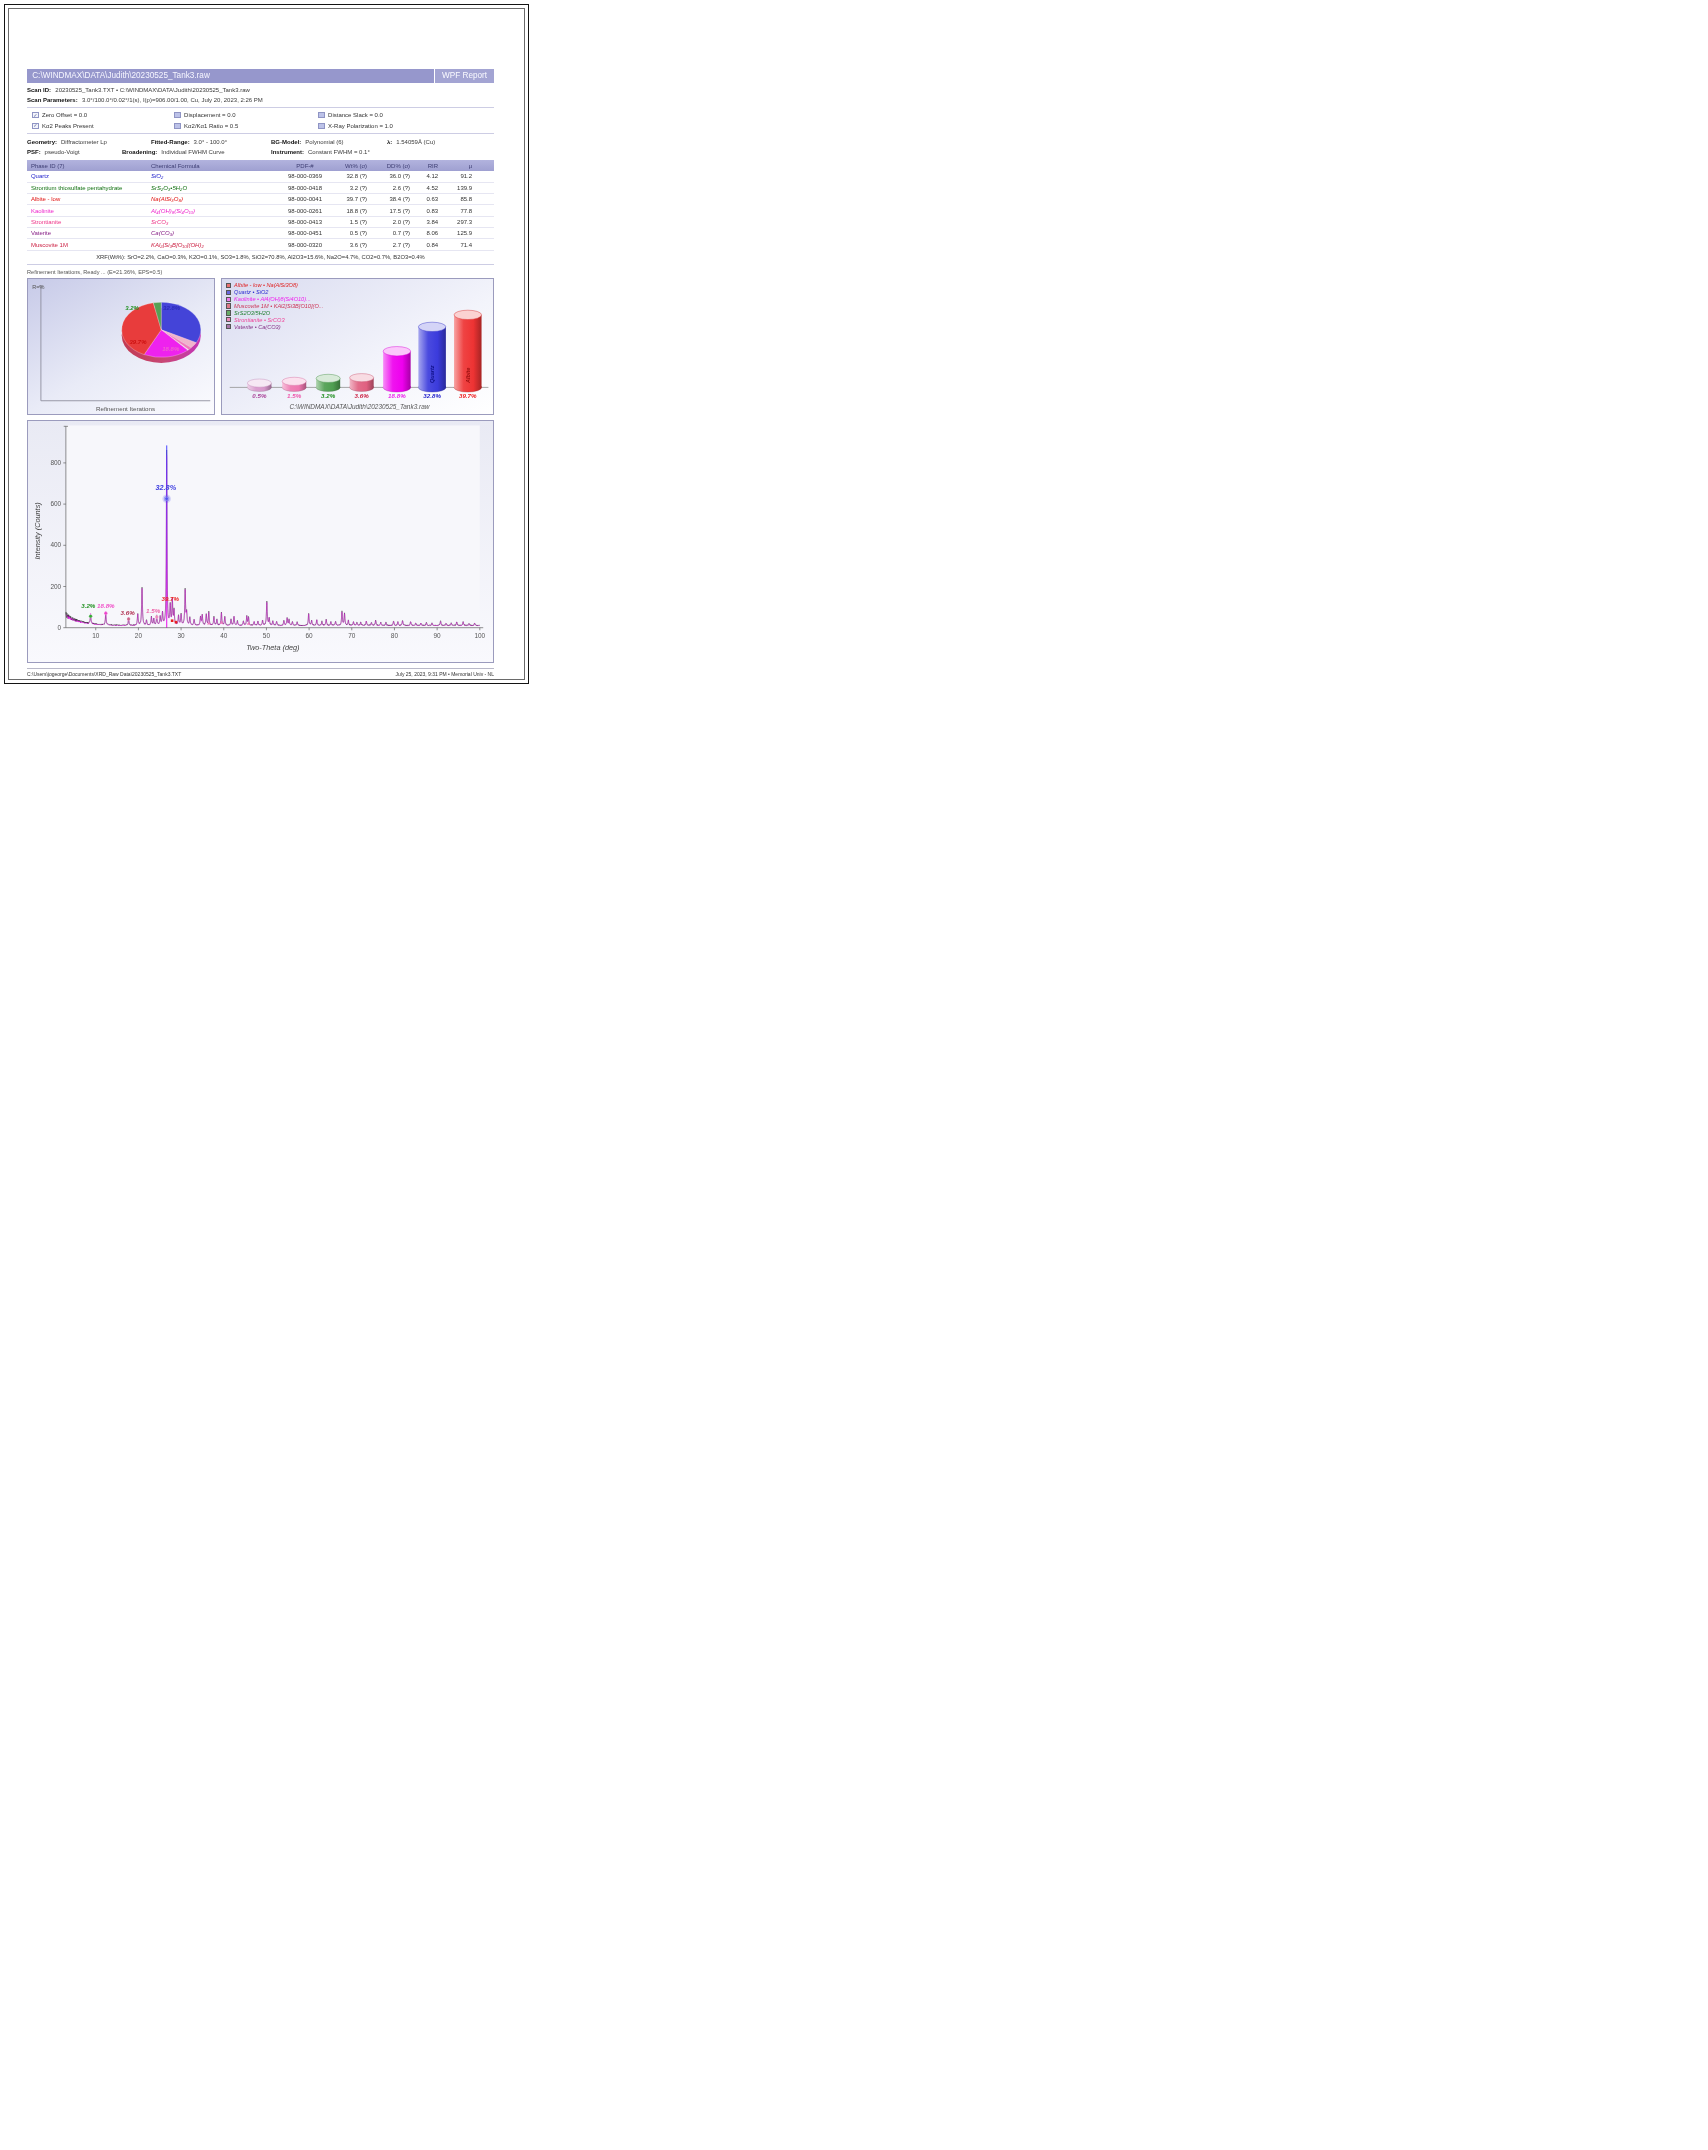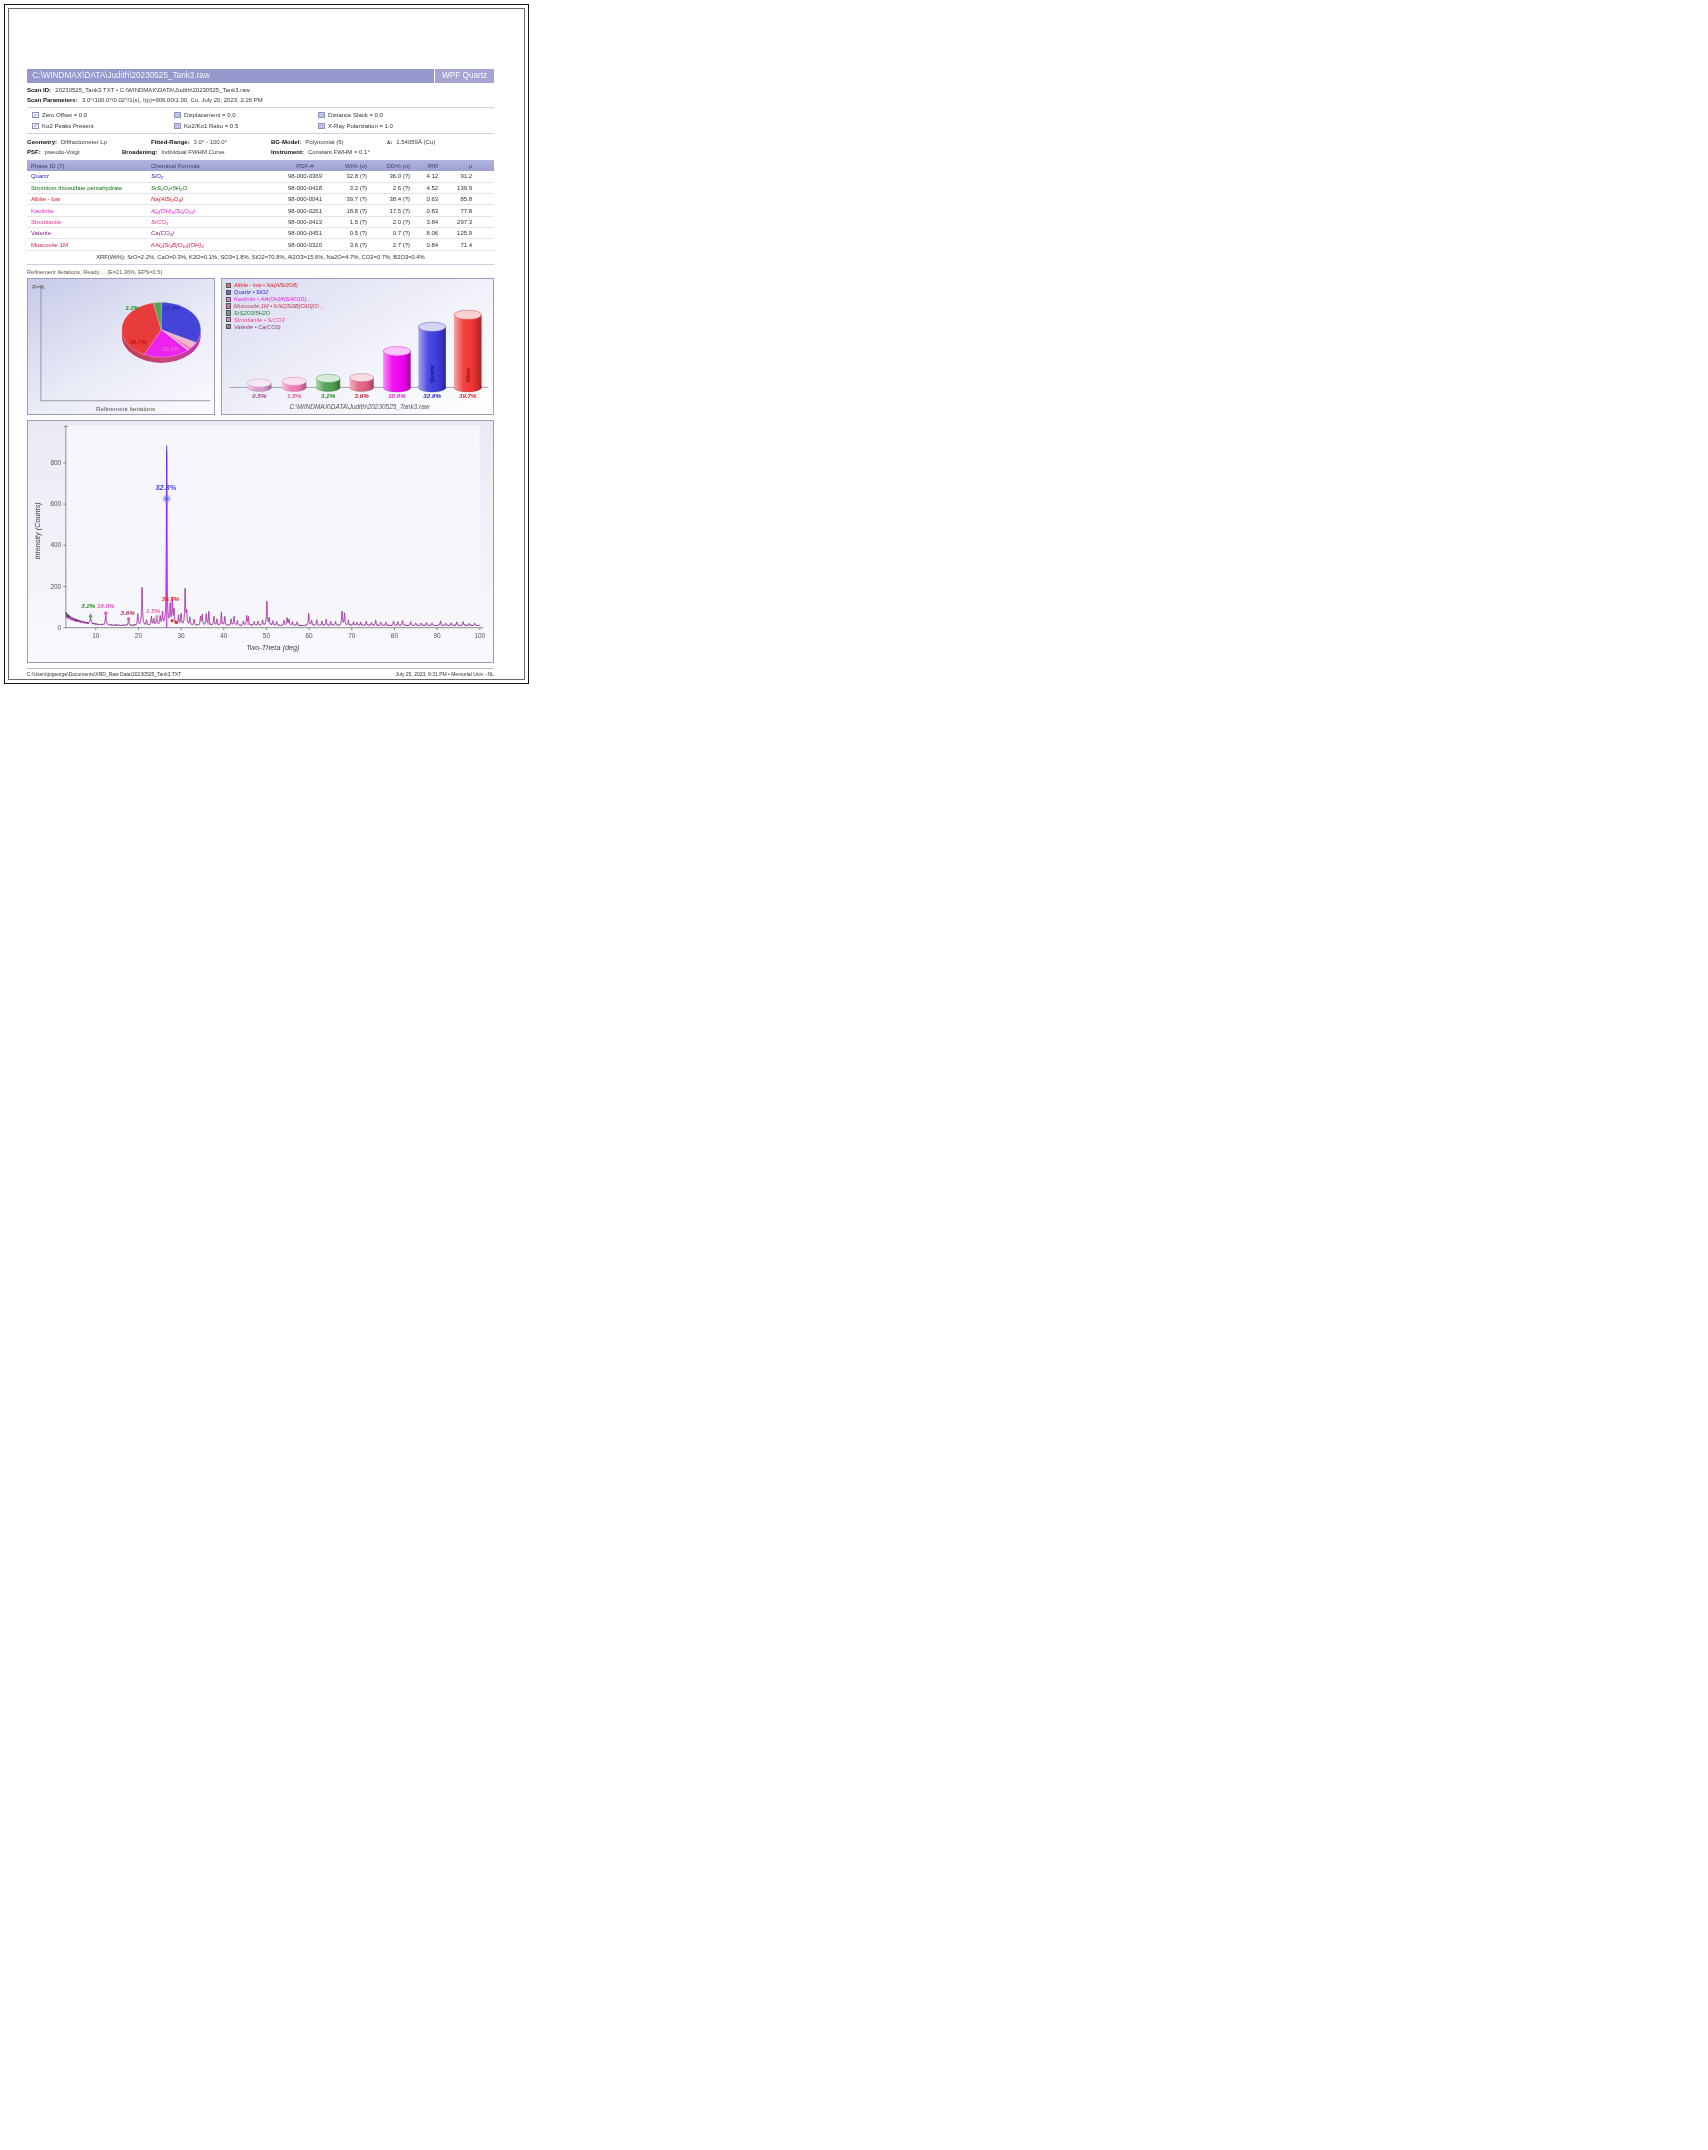--- a/index.html
+++ b/index.html
@@ -62,21 +62,21 @@
 </head>
 <body>
 
 <div class="sheet">
   <div class="frame-outer"></div>
   <div class="frame-inner"></div>
   <div class="content">
 
     <div class="titlebar">
       <div class="titleleft">C:\WINDMAX\DATA\Judith\20230525_Tank3.raw</div>
-      <div class="titleright">WPF Quartz</div>
+      <div class="titleright">WPF Report</div>
     </div>
 
     <div class="scanline">
       <b>Scan ID:</b><span class="val">20230525_Tank3.TXT • C:\WINDMAX\DATA\Judith\20230525_Tank3.raw</span>
     </div>
     <div class="scanline">
       <b>Scan Parameters:</b><span class="val">3.0°/100.0°/0.02°/1(s), I(p)=906.00/1.00, Cu, July 20, 2023, 2:26 PM</span>
     </div>
 
     <div class="options">

